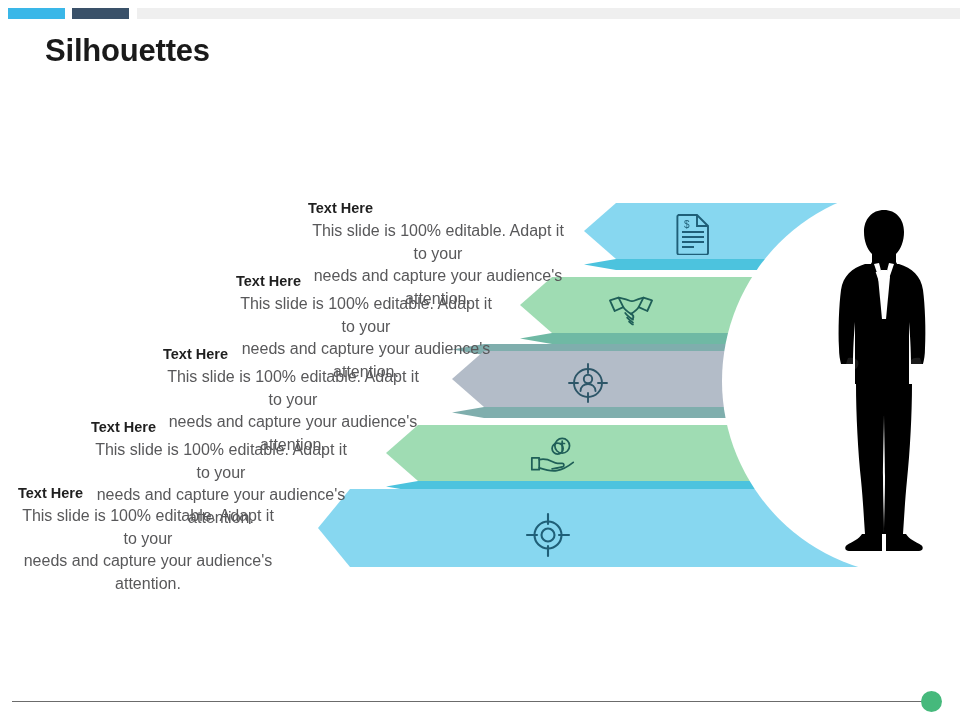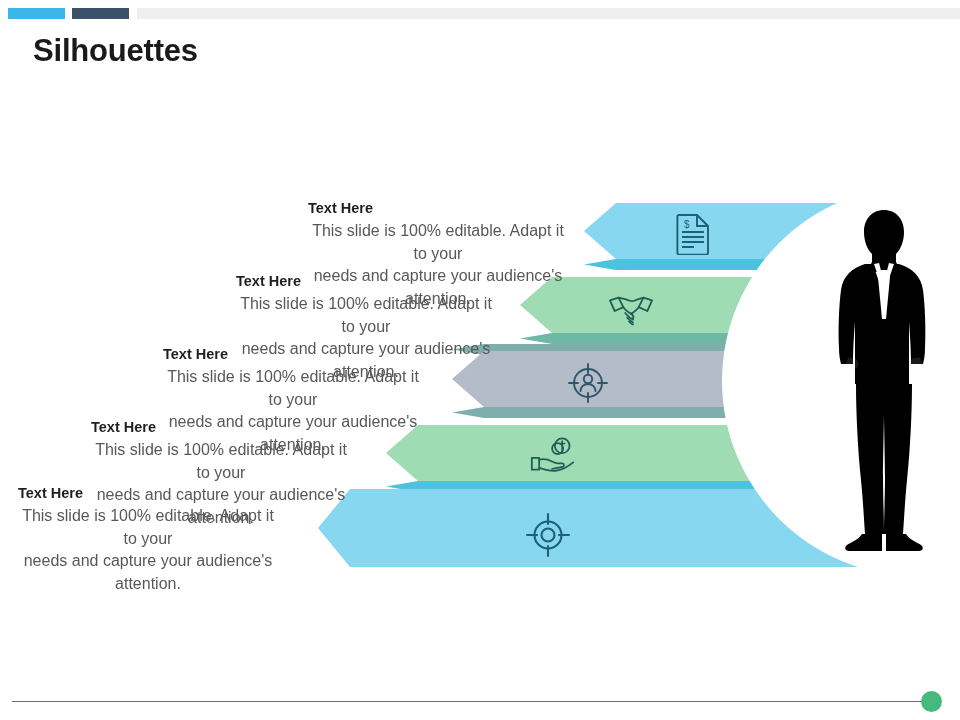--- a/index.html
+++ b/index.html
@@ -41,21 +41,21 @@
   .topbar-seg-c {
     position: absolute;
     left: 137px; top: 0;
     width: 823px; height: 11px;
     background: #efefef;
   }
 
   
   .slide-title {
     position: absolute;
-    left: 33px;
+    left: 45px;
     top: 33px;
     font-size: 31px;
     font-weight: bold;
     color: #1a1a1a;
     letter-spacing: -0.2px;
   }
 
   
   .diagram {
     position: absolute;

